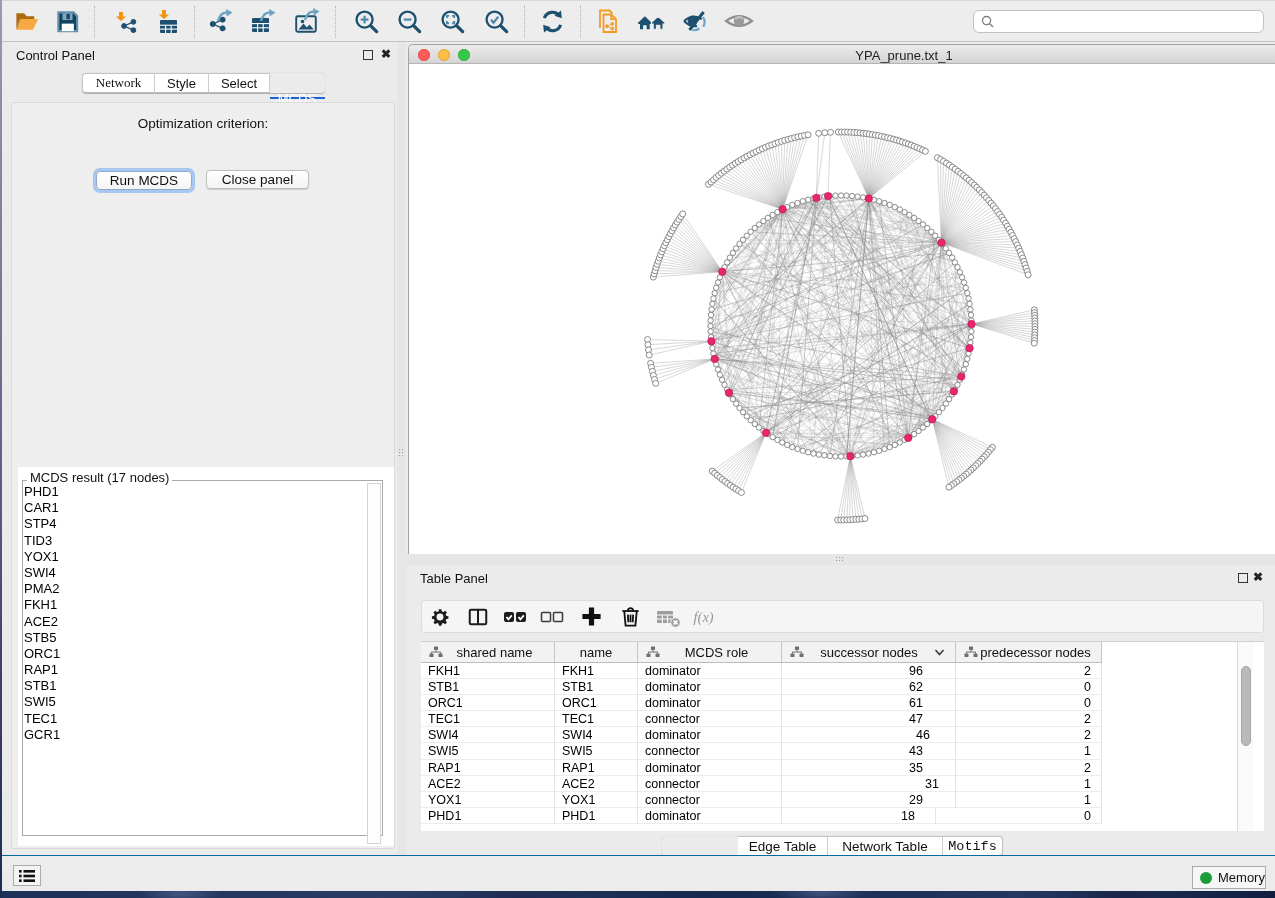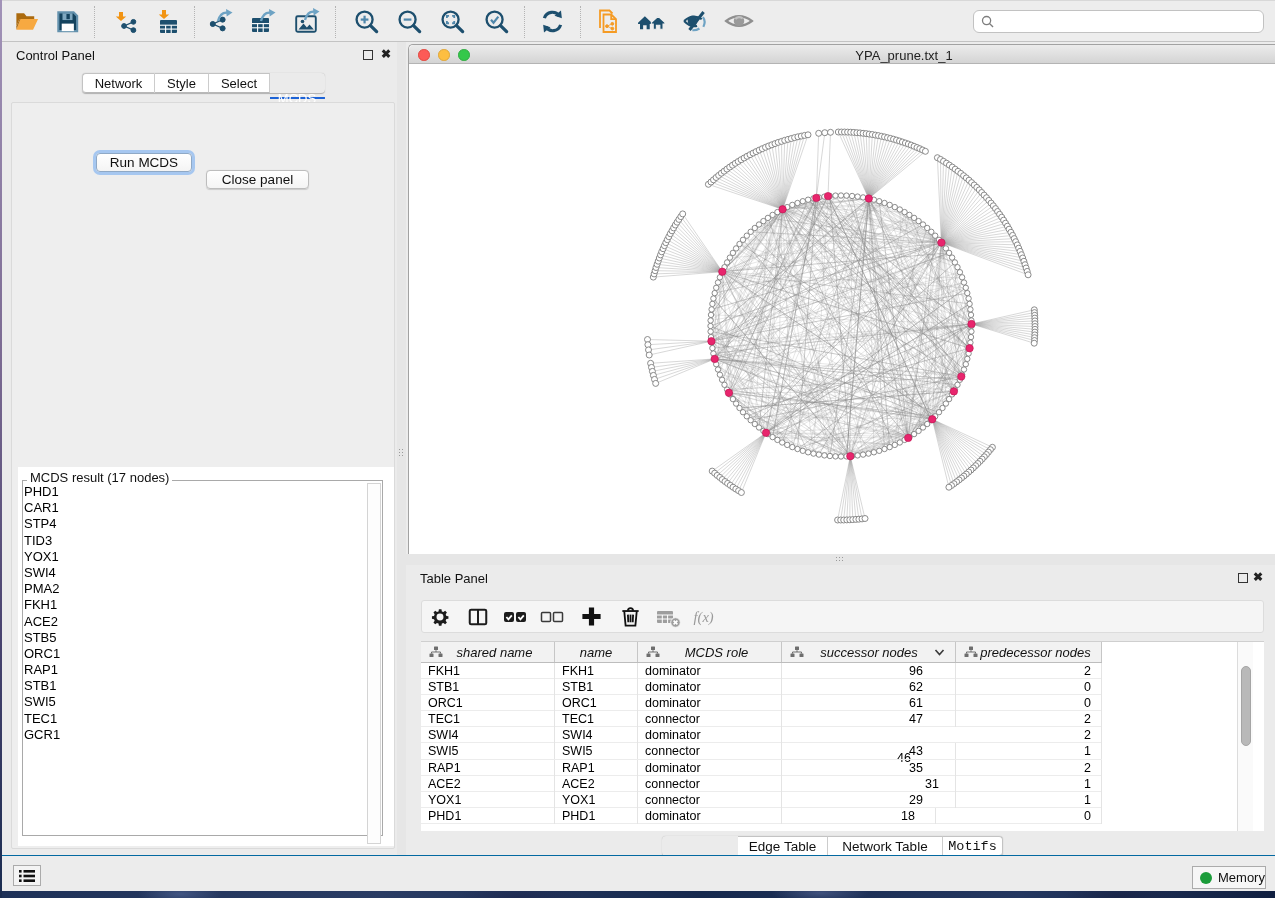--- a/index.html
+++ b/index.html
@@ -32,42 +32,42 @@
   .panel-title { position:absolute; left:14px; top:6px; font-size:13px; color:#111; }
   .float-btn { position:absolute; width:10px; height:10px; border:1.5px solid #333; top:8px; }
   .close-btn { position:absolute; top:6px; font-size:12px; font-weight:bold; color:#222; width:12px; height:13px; line-height:13px; text-align:center;}
   .cp-float { right:24px; } .cp-close { right:5px; }
 
   .seg-tabs { position:absolute; display:flex; height:20px; border-radius:4px;
               box-shadow:0 0.5px 1px rgba(0,0,0,.25); }
   .seg-tab { background:#ffffff; border-top:1px solid #c3c3c3; border-bottom:1px solid #b8b8b8;
              border-right:1px solid #cccccc; font-size:13px; display:flex; align-items:center; justify-content:center;
              color:#111; }
-  .seg-tab:first-child { border-left:1px solid #c3c3c3; border-radius:4px 0 0 4px; }
+  .seg-tab:first-child { border-left:1px solid #c3c3c3; border-radius:4px 0 0 4px;font-family:Liberation Serif, serif; }
   .seg-tab:last-child { border-radius:0 4px 4px 0; border-right:1px solid #c3c3c3;}
   .seg-tab.sel { background:linear-gradient(180deg,#4d9bfa 0%,#2173f2 100%); color:#fff;
                  border-color:#1d63d6;margin-top:24px; }
   .cp-tabs { left:80px; top:31px; }
   .cp-tabs .seg-tab:nth-child(1){ width:73px; } .cp-tabs .seg-tab:nth-child(2){ width:54px; }
   .cp-tabs .seg-tab:nth-child(3){ width:61px; } .cp-tabs .seg-tab:nth-child(4){ width:55px; }
 
   .tab-content { position:absolute; left:9px; top:60px; width:384px; height:747px;
                  background:#eeeeee; border:1px solid #dadada; border-radius:2px; }
   .opt-label { position:absolute; left:0; top:13px; width:100%; text-align:center; font-size:13.5px; color:#111;}
   .combo { position:absolute; left:34px; top:33px; width:313px; height:21px; background:#fff;
            border:1px solid #b6b6b6; border-radius:5px; font-size:13.5px; display:flex; align-items:center;
            padding-left:12px; box-shadow:0 0.5px 1px rgba(0,0,0,.12);}
   .combo-arrows { position:absolute; right:2px; top:1.5px; width:16px; height:16px; border-radius:3.5px;
            background:linear-gradient(180deg,#53a1fb 0%,#1c67f0 100%); display:flex; flex-direction:column;
            align-items:center; justify-content:center; color:#fff; }
   .combo-arrows svg { display:block; }
   .cp-btn { position:absolute; height:19px; background:linear-gradient(180deg,#ffffff,#f4f4f4); border:1px solid #bdbdbd; border-radius:4px;
             font-size:13.5px; font-family:inherit; color:#111; display:flex; align-items:center; justify-content:center;
             box-shadow:0 0.5px 1px rgba(0,0,0,.15);}
-  .btn-run { left:84px; top:50px; width:96px; box-shadow:0 0 0 3px #a6c7f0; border-color:#8fa9c6;}
+  .btn-run { left:84px; top:68px; width:96px; box-shadow:0 0 0 3px #a6c7f0; border-color:#8fa9c6;}
   .btn-closepanel { left:194px; top:67px; width:103px; }
 
   .result-wrap { position:absolute; left:6px; top:364px; width:376px; height:379px; background:#ffffff; }
   .result-group { position:absolute; left:4px; top:13px; right:11px; bottom:10px; border:1px solid #a9a9a9; }
   .result-title { position:absolute; left:9px; top:3px; background:#ffffff; padding:0 3px; font-size:13px; color:#111;}
   .result-list { position:absolute; left:6px; top:17px; width:341px; bottom:2px; overflow:hidden; }
   .result-item { font-size:13px; height:16.2px; line-height:16.2px; color:#000; }
   .result-scroll { position:absolute; right:13px; top:16px; width:14px; bottom:2px; background:#fdfdfd;
                    border:1px solid #d4d4d4; }
 
@@ -98,21 +98,21 @@
   .tp-float { right:27px; } .tp-close { right:11px; }
   .tp-toolbar { position:absolute; left:15px; top:35px; width:843px; height:33px; background:#f5f5f5;
                 border:1px solid #dcdcdc; border-radius:3px; }
   .tp-icon { position:absolute; top:50%; transform:translate(-50%,-50%); width:26px; height:26px;
              display:flex; align-items:center; justify-content:center;}
   .tbl { position:absolute; left:15px; top:76px; width:843px; height:190px; background:#ffffff; border-top:1px solid #cfcfcf; }
   .tbl-header { position:absolute; left:0; top:0; height:21px; width:681px; background:#f2f2f2;
                 border-bottom:1px solid #bdbdbd; }
   .th-cell { position:absolute; top:0; height:20px; display:flex; align-items:center; justify-content:flex-start;
              border-right:1px solid #c6c6c6; font-size:13px; color:#111; padding:0 8px; }
-  .th-label { margin:0 auto;font-style:italic; }
+  .th-label { margin:0 auto; }
   .tbl-rows { position:absolute; left:0; top:21px; width:681px; }
   .tbl-row { position:relative; height:16.1px; border-bottom:1px solid #ececec; }
   .td { position:absolute; top:0; height:16px; line-height:16px; font-size:12.5px; color:#000;
         border-right:1px solid #e4e4e4; white-space:nowrap; overflow:hidden;}
   .td.num { text-align:right; }
   .tbl-scroll { position:absolute; right:11px; top:0; width:16px; height:189px; background:#fafafa;
                 border-left:1px solid #dcdcdc; }
   .tbl-thumb { position:absolute; left:2.5px; top:24px; width:10px; height:80px; background:#b9b9b9;
                border:1px solid #a5a5a5; border-radius:6px; }
   .tp-tabs { left:256px; top:271px; }
@@ -327,20 +327,21 @@
       <span class="float-btn cp-float"></span>
       <span class="close-btn cp-close">✖</span>
     </div>
     <div class="seg-tabs cp-tabs" id="cp-tabs">
         <div class="seg-tab">Network</div>
         <div class="seg-tab">Style</div>
         <div class="seg-tab">Select</div>
         <div class="seg-tab sel">MCDS</div>
       </div>
     <div class="tab-content">
+      <div class="opt-label">Optimization criterion:</div>
       <button class="cp-btn btn-run">Run MCDS</button>
       <button class="cp-btn btn-closepanel">Close panel</button>
 
       <div class="result-wrap">
         <div class="result-group"></div>
         <span class="result-title">MCDS result (17 nodes)</span>
         <div class="result-list" id="result-list">
             <div class="result-item">PHD1</div>
             <div class="result-item">CAR1</div>
             <div class="result-item">STP4</div>
@@ -1609,21 +1610,21 @@
               <div class="td" style="left: 0px; width: 134px; padding-left: 7px;">TEC1</div>
               <div class="td" style="left: 134px; width: 83px; padding-left: 7px;">TEC1</div>
               <div class="td" style="left: 217px; width: 144px; padding-left: 7px;">connector</div>
               <div class="td num" style="left: 361px; width: 174px; padding-right: 32px;">47</div>
               <div class="td num" style="left: 535px; width: 146px; padding-right: 10px;">2</div>
             </div>
             <div class="tbl-row">
               <div class="td" style="left: 0px; width: 134px; padding-left: 7px;">SWI4</div>
               <div class="td" style="left: 134px; width: 83px; padding-left: 7px;">SWI4</div>
               <div class="td" style="left: 217px; width: 144px; padding-left: 7px;">dominator</div>
-              <div class="td num" style="left: 361px; width: 174px; padding-right: 44px; margin-top: 23px;">46</div>
+              <div class="td num" style="left: 361px; width: 174px; padding-right: 25px;">46</div>
               <div class="td num" style="left: 535px; width: 146px; padding-right: 10px;">2</div>
             </div>
             <div class="tbl-row">
               <div class="td" style="left: 0px; width: 134px; padding-left: 7px;">SWI5</div>
               <div class="td" style="left: 134px; width: 83px; padding-left: 7px;">SWI5</div>
               <div class="td" style="left: 217px; width: 144px; padding-left: 7px;">connector</div>
               <div class="td num" style="left: 361px; width: 174px; padding-right: 32px;">43</div>
               <div class="td num" style="left: 535px; width: 146px; padding-right: 10px;">1</div>
             </div>
             <div class="tbl-row">

